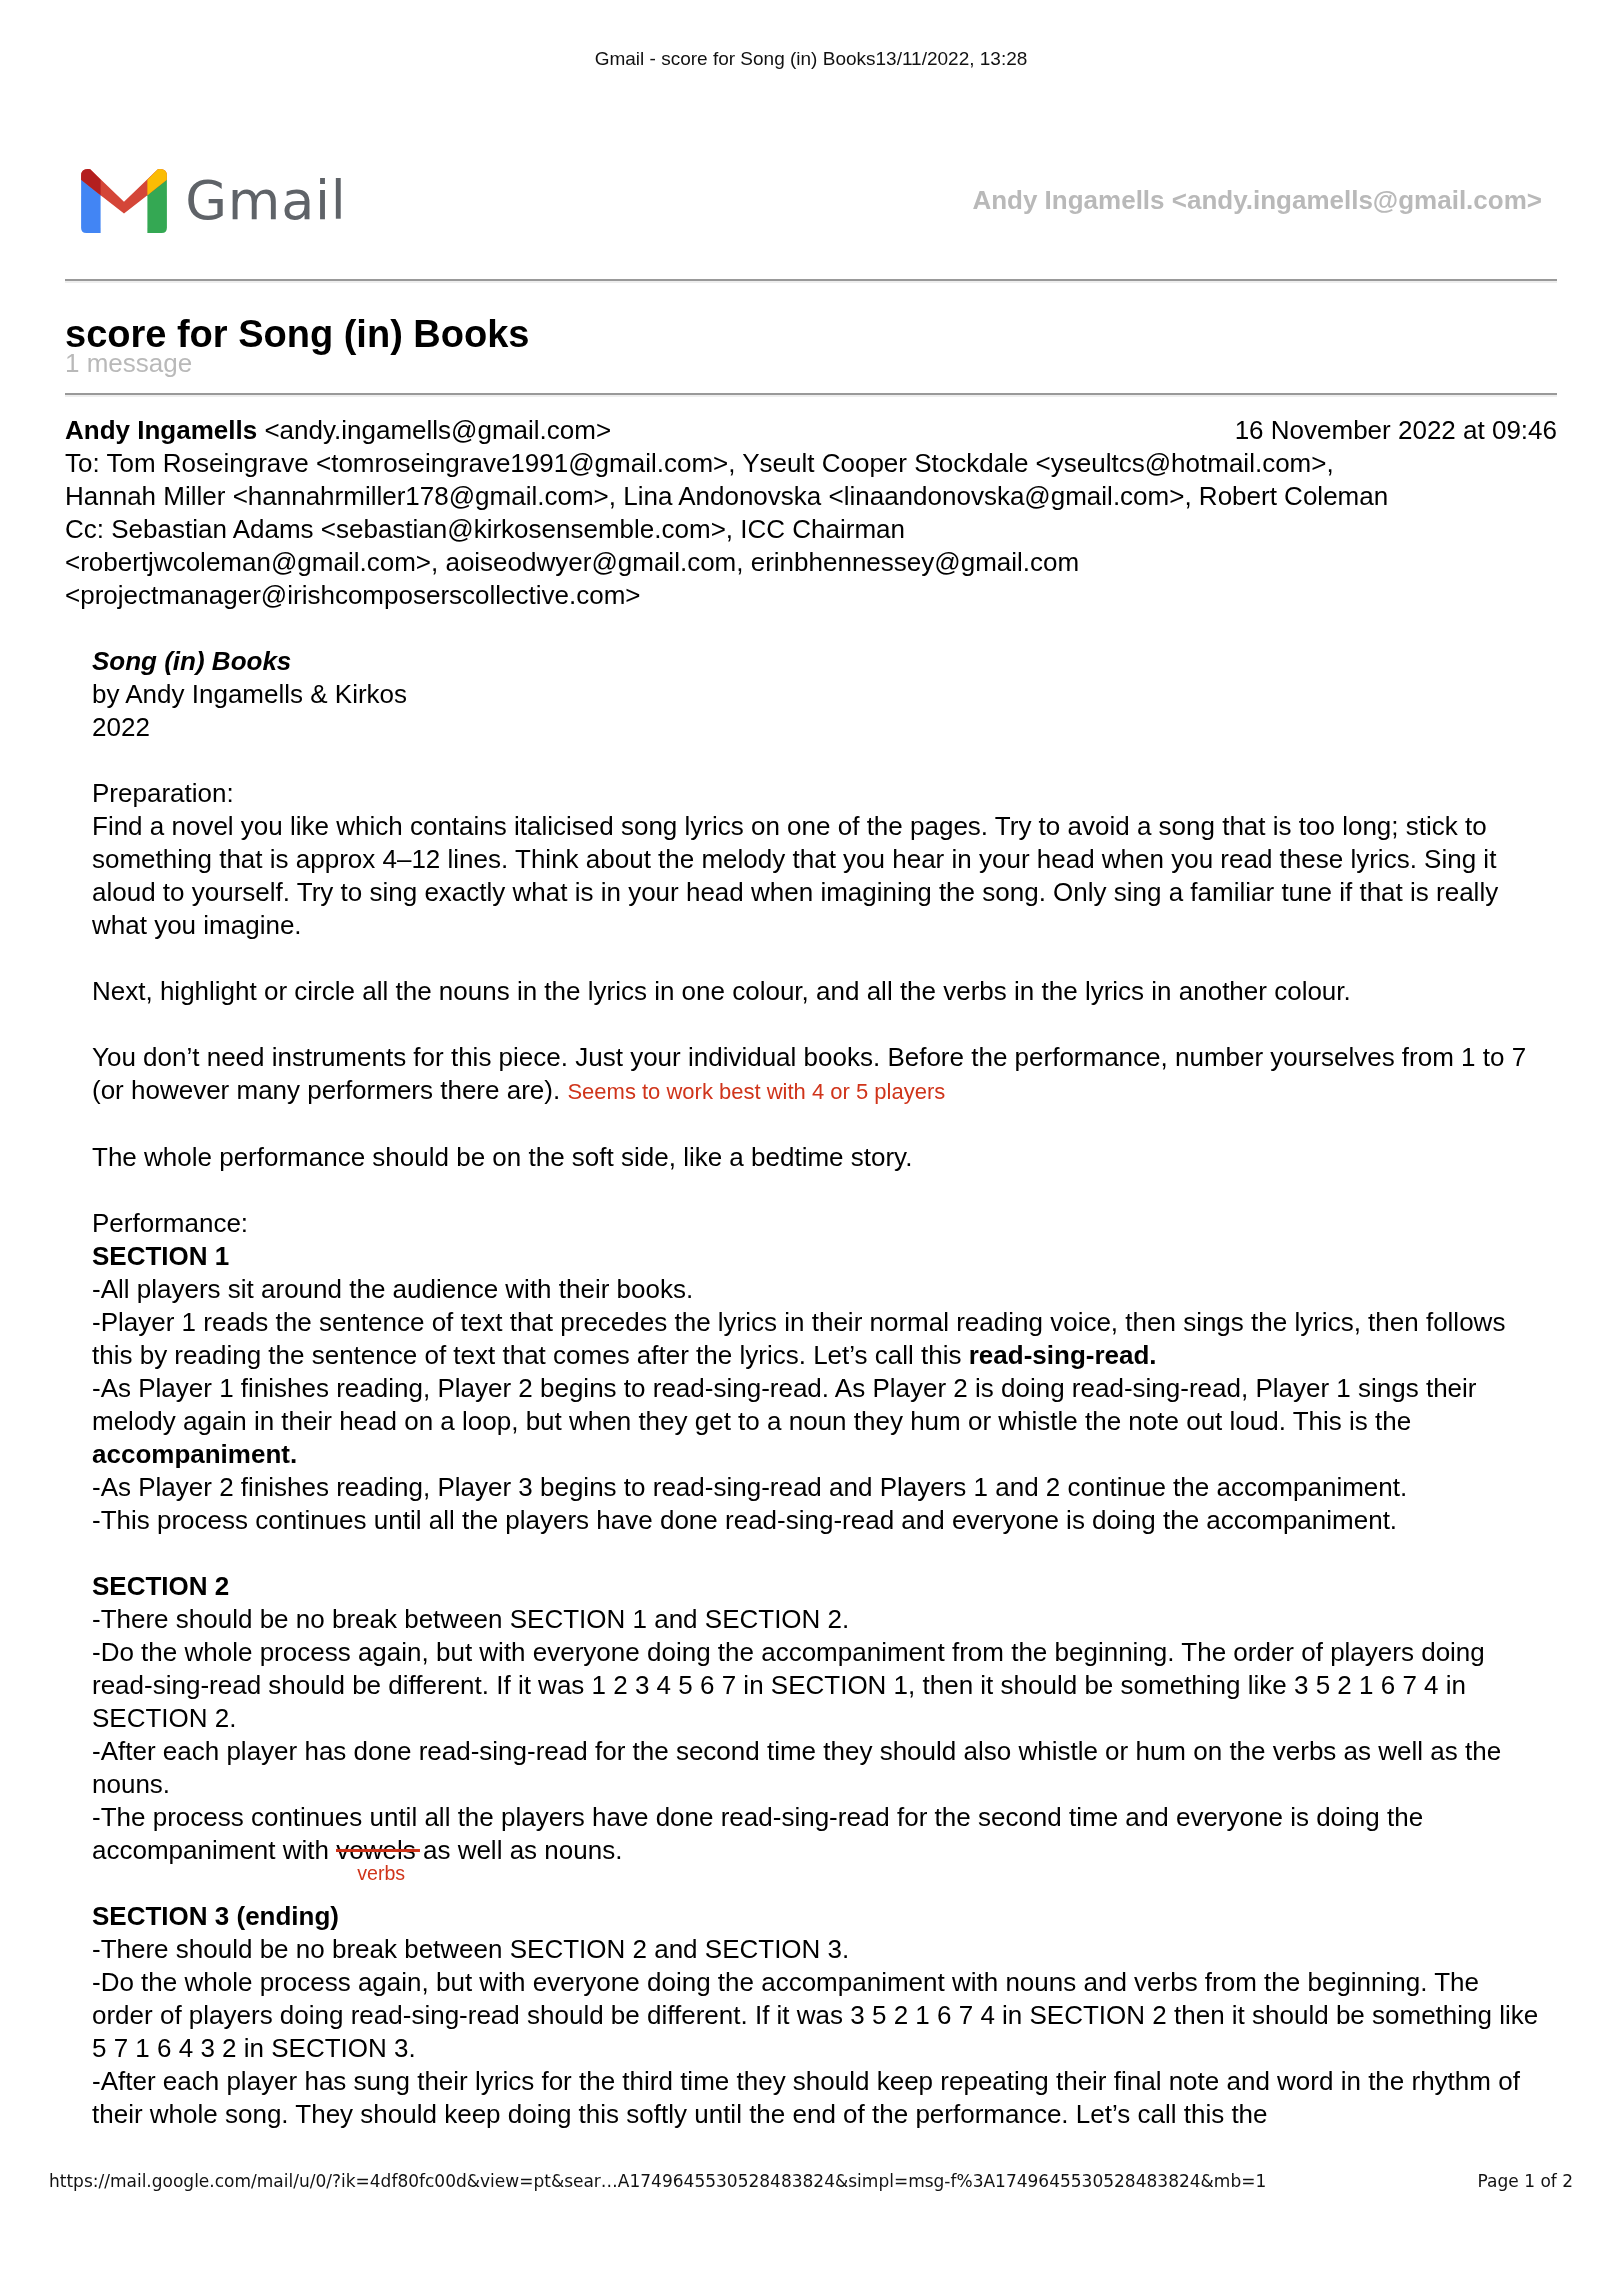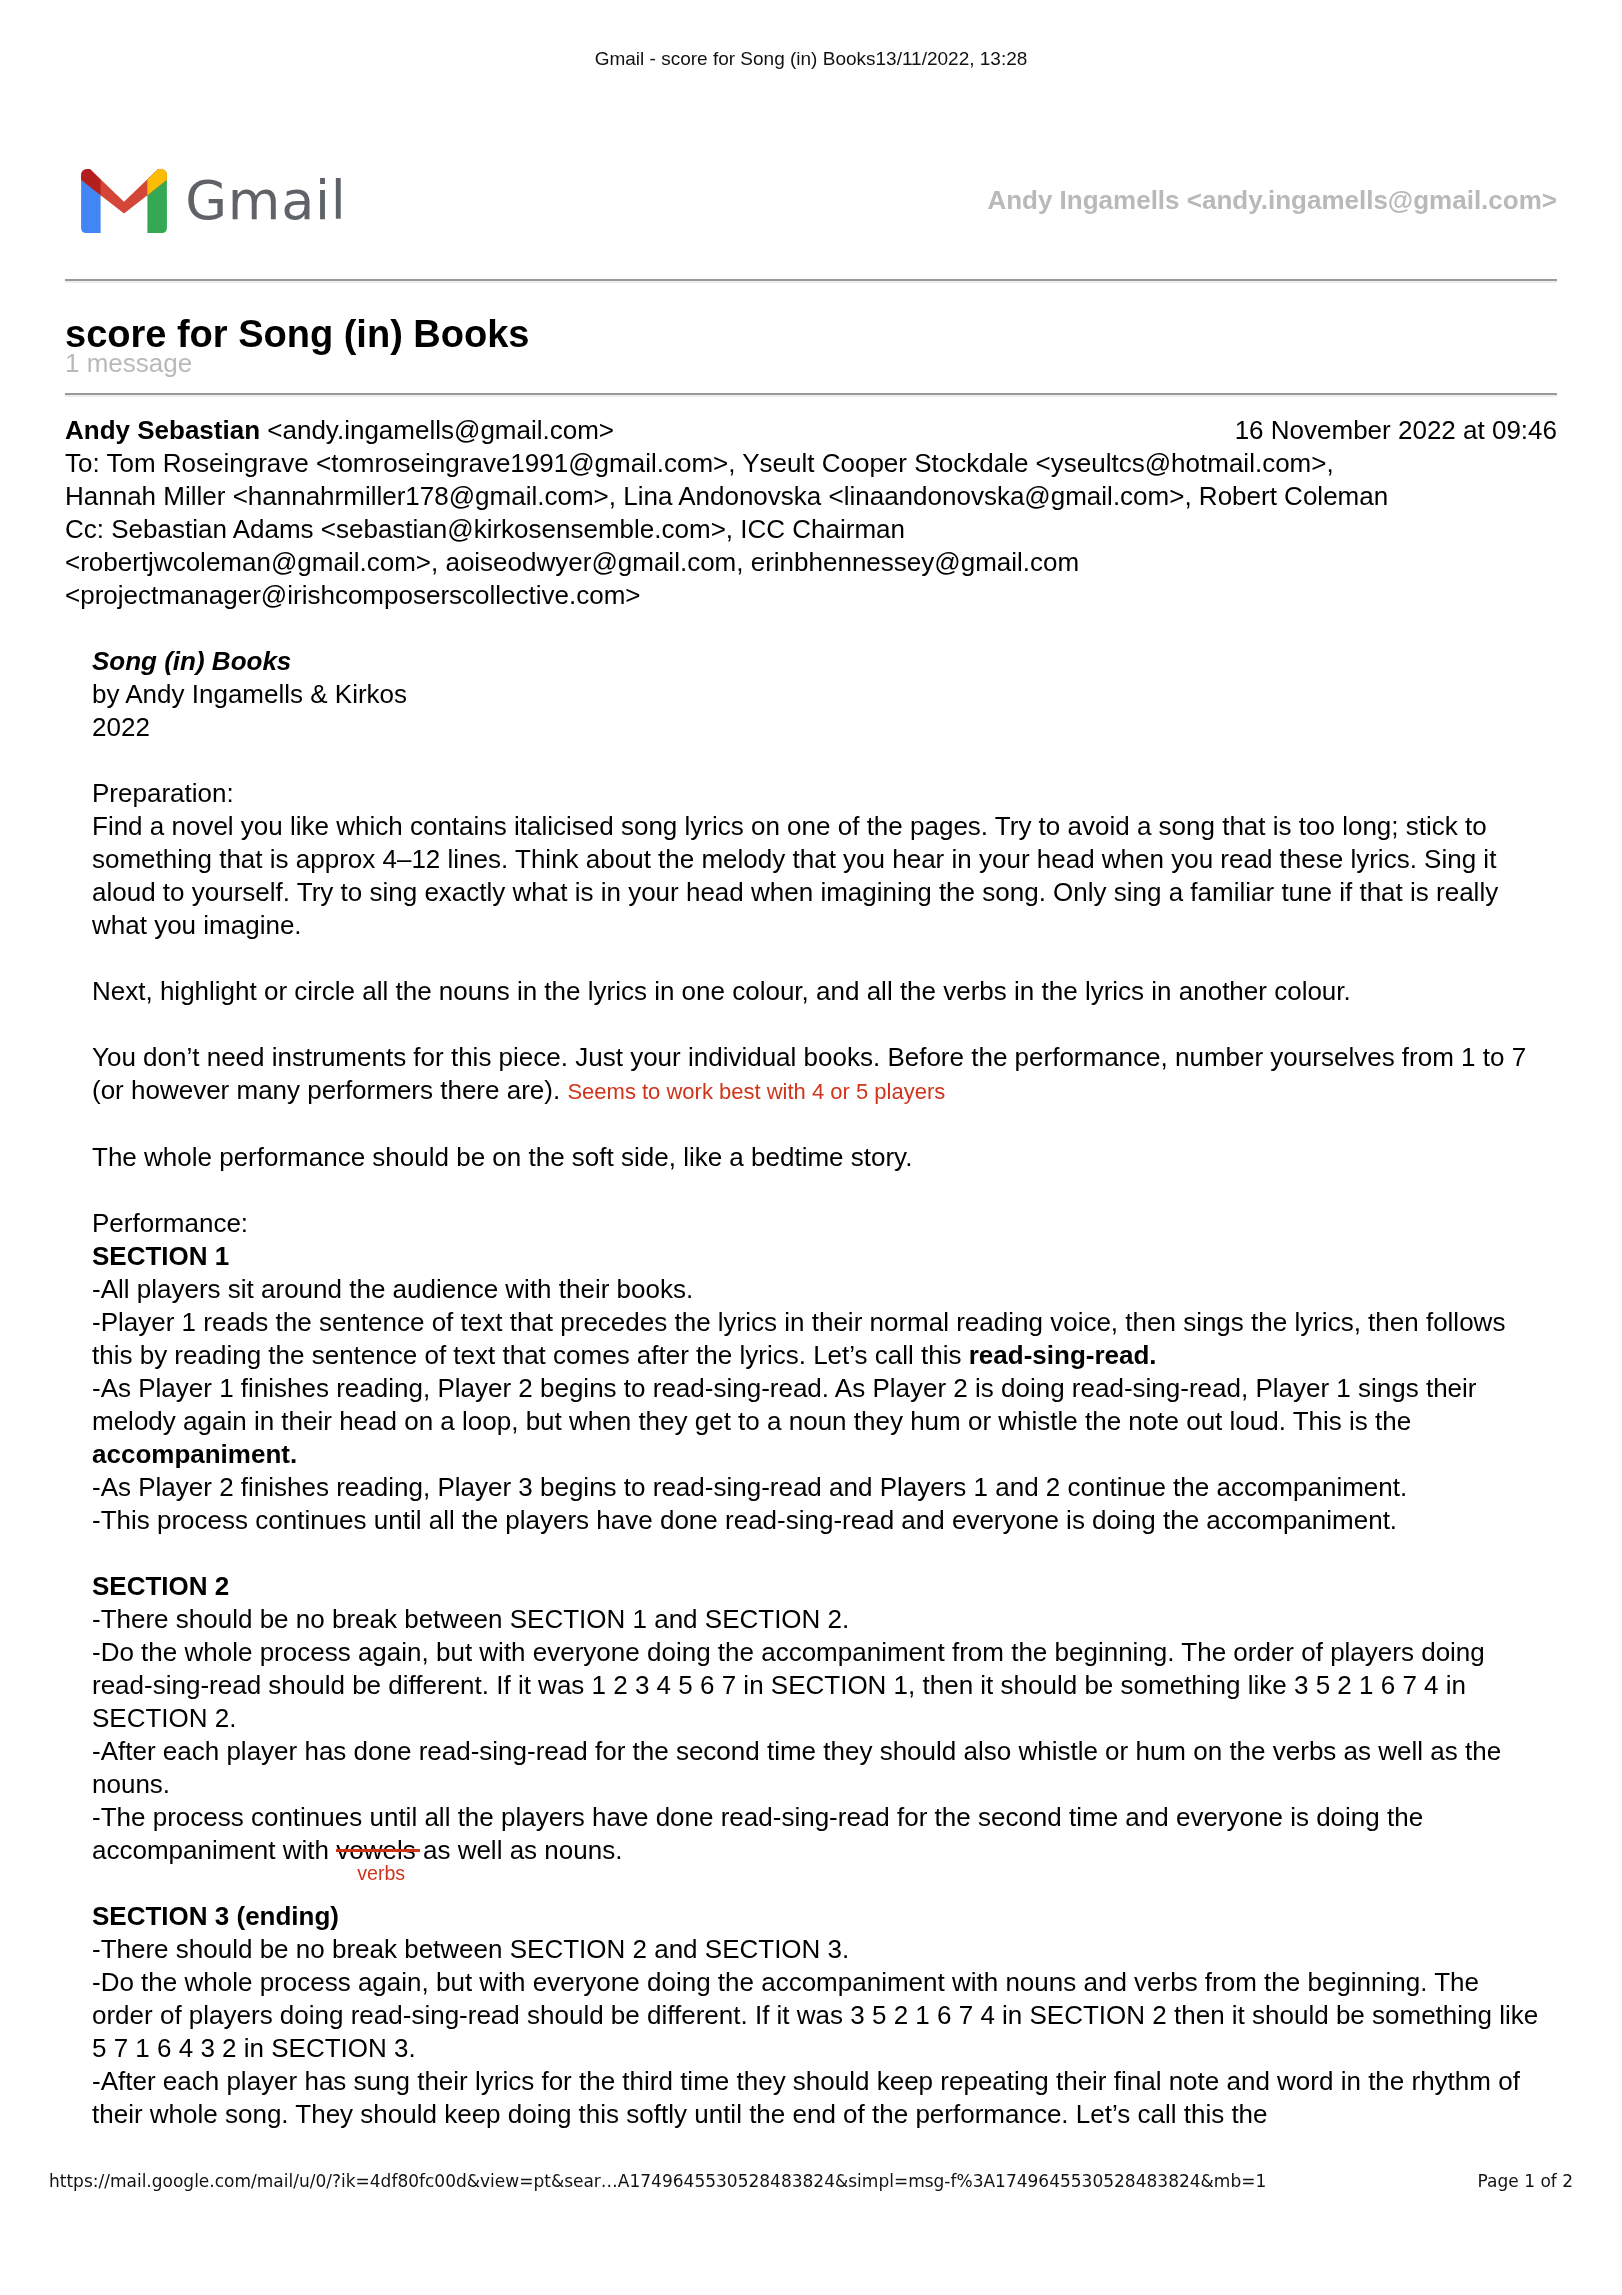--- a/index.html
+++ b/index.html
@@ -11,21 +11,21 @@
     position: absolute; top: 48px; left: 49px; right: 49px;
     font-size: 19px; display: flex; justify-content: center;
     font-family: Liberation Sans, sans-serif; color: #111;
   }
   .print-footer {
     position: absolute; top: 2171px; left: 49px; right: 49px;
     font-size: 17px; display: flex; justify-content: space-between;
     font-family: "DejaVu Sans", sans-serif; color: #111;
   }
   .masthead {
-    position: absolute; top: 164px; left: 65px; right: 65px; height: 72px;
+    position: absolute; top: 164px; left: 65px; right: 80px; height: 72px;
     display: flex; align-items: center; justify-content: space-between; padding-left: 16px;
   }
   .logo { display: flex; align-items: center; gap: 18.3px; }
   .logo-text { font-size: 54px; color: #5f6368; letter-spacing: 0.7px; font-family: "DejaVu Sans", sans-serif; }
   .account { font-size: 26px; font-weight: bold; color: #b9b9b9; }
   .rule {
     position: absolute; left: 65px; right: 65px; height: 2px; background: #999;
     border-bottom: 2px solid #eee;
   }
   .rule.r1 { top: 279px; }
@@ -71,21 +71,21 @@
 </div>
 
 <div class="rule r1"></div>
 <div class="subject">score for Song (in) Books</div>
 <div class="msg-count">1 message</div>
 <div class="rule r2"></div>
 
 <div class="meta">
   <div class="meta-row">
     <span>
-      <span class="from-name">Andy Sebastian</span>
+      <span class="from-name">Andy Ingamells</span>
       <span>&lt;andy.ingamells@gmail.com&gt;</span>
     </span>
     <span>16 November 2022 at 09:46</span>
   </div>
   <div>To: Tom Roseingrave &lt;tomroseingrave1991@gmail.com&gt;, Yseult Cooper Stockdale &lt;yseultcs@hotmail.com&gt;,</div>
   <div>Hannah Miller &lt;hannahrmiller178@gmail.com&gt;, Lina Andonovska &lt;linaandonovska@gmail.com&gt;, Robert Coleman</div>
   <div>Cc: Sebastian Adams &lt;sebastian@kirkosensemble.com&gt;, ICC Chairman</div>
   <div>&lt;robertjwcoleman@gmail.com&gt;, aoiseodwyer@gmail.com, erinbhennessey@gmail.com</div>
   <div>&lt;projectmanager@irishcomposerscollective.com&gt;</div>
 </div>

